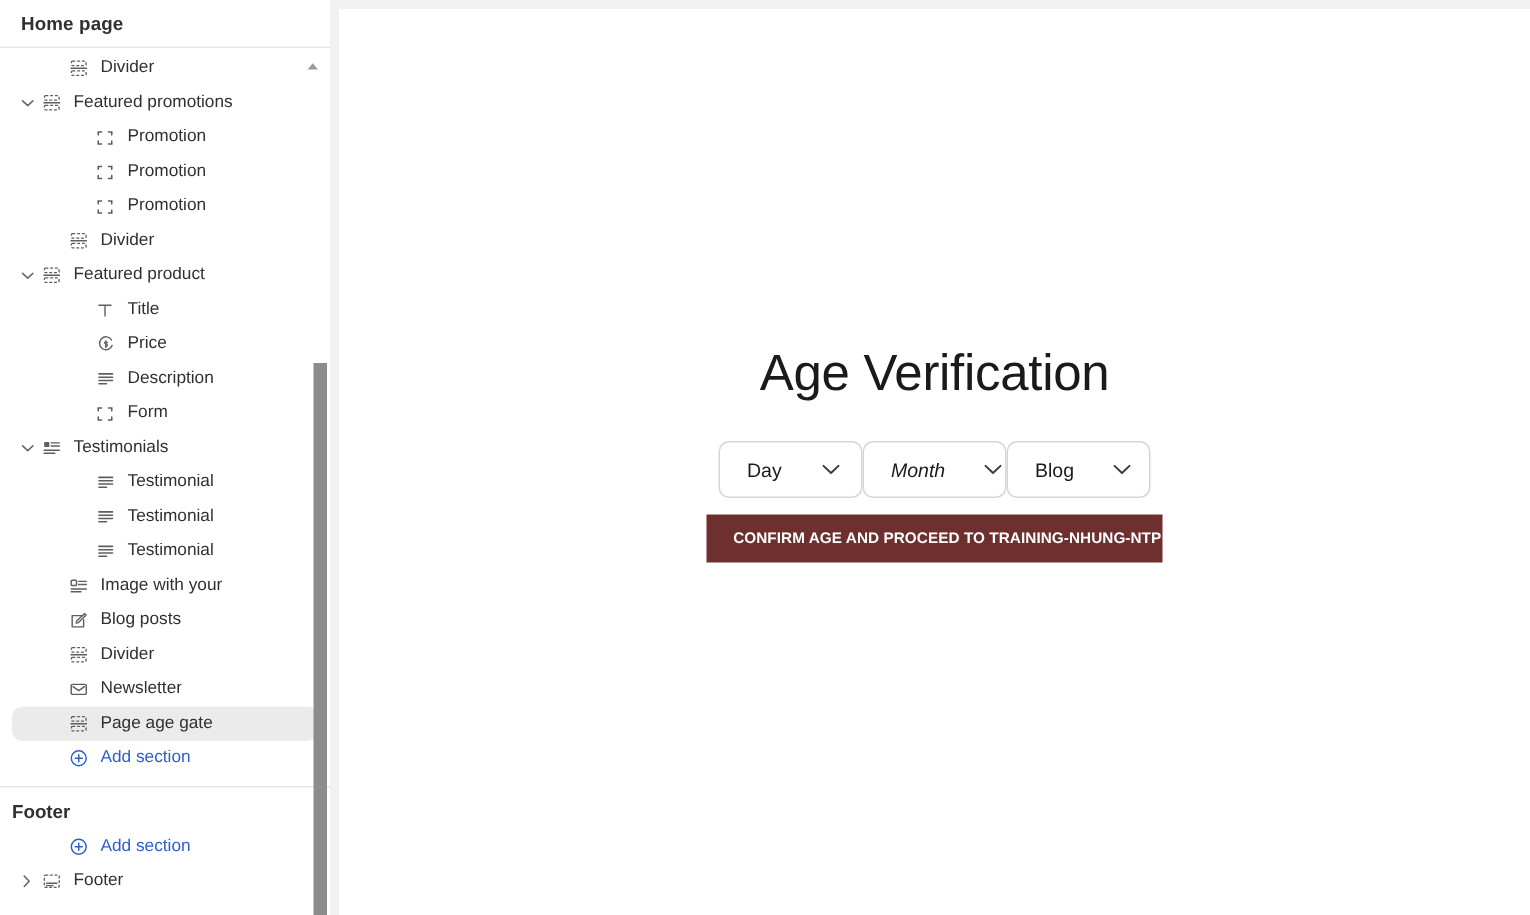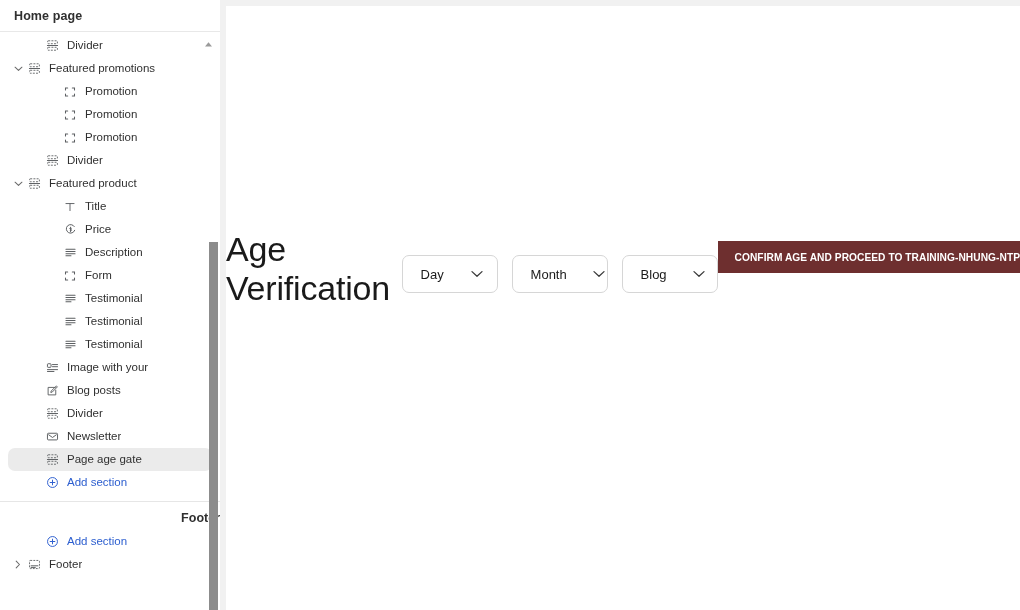--- a/index.html
+++ b/index.html
@@ -40,21 +40,20 @@
     font-size: 12.5px;
     font-weight: 700;
     color: #303030;
     letter-spacing: 0.1px;
   }
   .sidebar-scroll {
     position: relative;
     flex: 1 1 auto;
     overflow: hidden;
     padding-top: 2px;
-    text-align: right;
   }
   .scroll-up-arrow {
     position: absolute;
     right: 6px;
     top: 6px;
     width: 12px;
     height: 12px;
     display: flex;
     align-items: center;
     justify-content: center;
@@ -163,60 +162,61 @@
     background: #ffffff;
     overflow: hidden;
     position: relative;
   }
   .agegate {
     position: absolute;
     left: 0;
     right: 0;
     top: 0;
     display: flex;
-    flex-direction: row;
+    flex-direction: column;
+    align-items: center;
     padding-top: 224px;
   }
   .agegate-title {
     font-size: 34px;
     font-weight: 400;
     color: #1a1a1a;
     letter-spacing: -0.2px;
     line-height: 1.15;
   }
   .agegate-sub {
     margin-top: 13px;
     font-size: 13.5px;
     color: #2e2e2e;
     font-weight: 400;
   }
   .selects {
     margin-top: 25px;
     display: flex;
-    gap: 14px;
+    gap: 0;
   }
   .select {
     position: relative;
     height: 38px;
     border: 1px solid #d6d6d6;
     border-radius: 7px;
     background: #fff;
     display: flex;
     align-items: center;
     justify-content: space-between;
     padding: 0 14px 0 18px;
     font-size: 13px;
     color: #1a1a1a;
     cursor: pointer;
     min-width: 96px;
   }
   .select .sel-label { margin-right: 26px; white-space: nowrap; }
   .select .chev { display: flex; align-items: center; color: #3a3a3a; }
   .select.day { width: 96px; }
-  .select.month { width: 80px; }
+  .select.month { width: 80px; font-style: italic; }
   .select.year { width: 96px; }
 
   .confirm-btn {
     margin-top: 11px;
     width: 304px;
     height: 32px;
     background: #6e2f2f;
     color: #ffffff;
     border: none;
     display: flex;
@@ -365,20 +365,39 @@
           </div>
           <div class="row lvl2">
             <span class="caret spacer"></span>
             <span class="row-icon">
               <svg width="12" height="12" viewBox="0 0 16 16" fill="none">
                 <path d="M2 5.2V2.6h2.9M11.1 2.6H14v2.6M14 10.8v2.6h-2.9M4.9 13.4H2v-2.6" stroke="currentColor" stroke-width="1.4" stroke-linecap="round"></path>
               </svg>
             </span>
             <span class="row-label">Form</span>
           </div>
+          <div class="row lvl0">
+            <span class="caret">
+              <svg width="9" height="6" viewBox="0 0 10 7" fill="none">
+                <path d="M1 1.4 L5 5.2 L9 1.4" stroke="#6b6b6b" stroke-width="1.25" stroke-linecap="round" stroke-linejoin="round"></path>
+              </svg>
+            </span>
+            <span class="row-icon">
+              <svg width="13" height="13" viewBox="0 0 16 16" fill="none">
+                <rect x="1.8" y="3.2" width="4.2" height="4.2" rx="0.7" fill="currentColor"></rect>
+                <g stroke="currentColor" stroke-width="1.2" stroke-linecap="round">
+                  <line x1="7.6" y1="4" x2="14.2" y2="4"></line>
+                  <line x1="7.6" y1="6.6" x2="14.2" y2="6.6"></line>
+                  <line x1="1.8" y1="10" x2="14.2" y2="10"></line>
+                  <line x1="1.8" y1="12.5" x2="10.5" y2="12.5"></line>
+                </g>
+              </svg>
+            </span>
+            <span class="row-label">Testimonials</span>
+          </div>
           <div class="row lvl2">
             <span class="caret spacer"></span>
             <span class="row-icon">
               <svg width="13" height="13" viewBox="0 0 16 16" fill="none">
                 <g stroke="currentColor" stroke-width="1.25" stroke-linecap="round">
                   <line x1="2.4" y1="4" x2="13.6" y2="4"></line>
                   <line x1="2.4" y1="6.7" x2="13.6" y2="6.7"></line>
                   <line x1="2.4" y1="9.4" x2="13.6" y2="9.4"></line>
                   <line x1="2.4" y1="12.1" x2="8.6" y2="12.1"></line>
                 </g>

